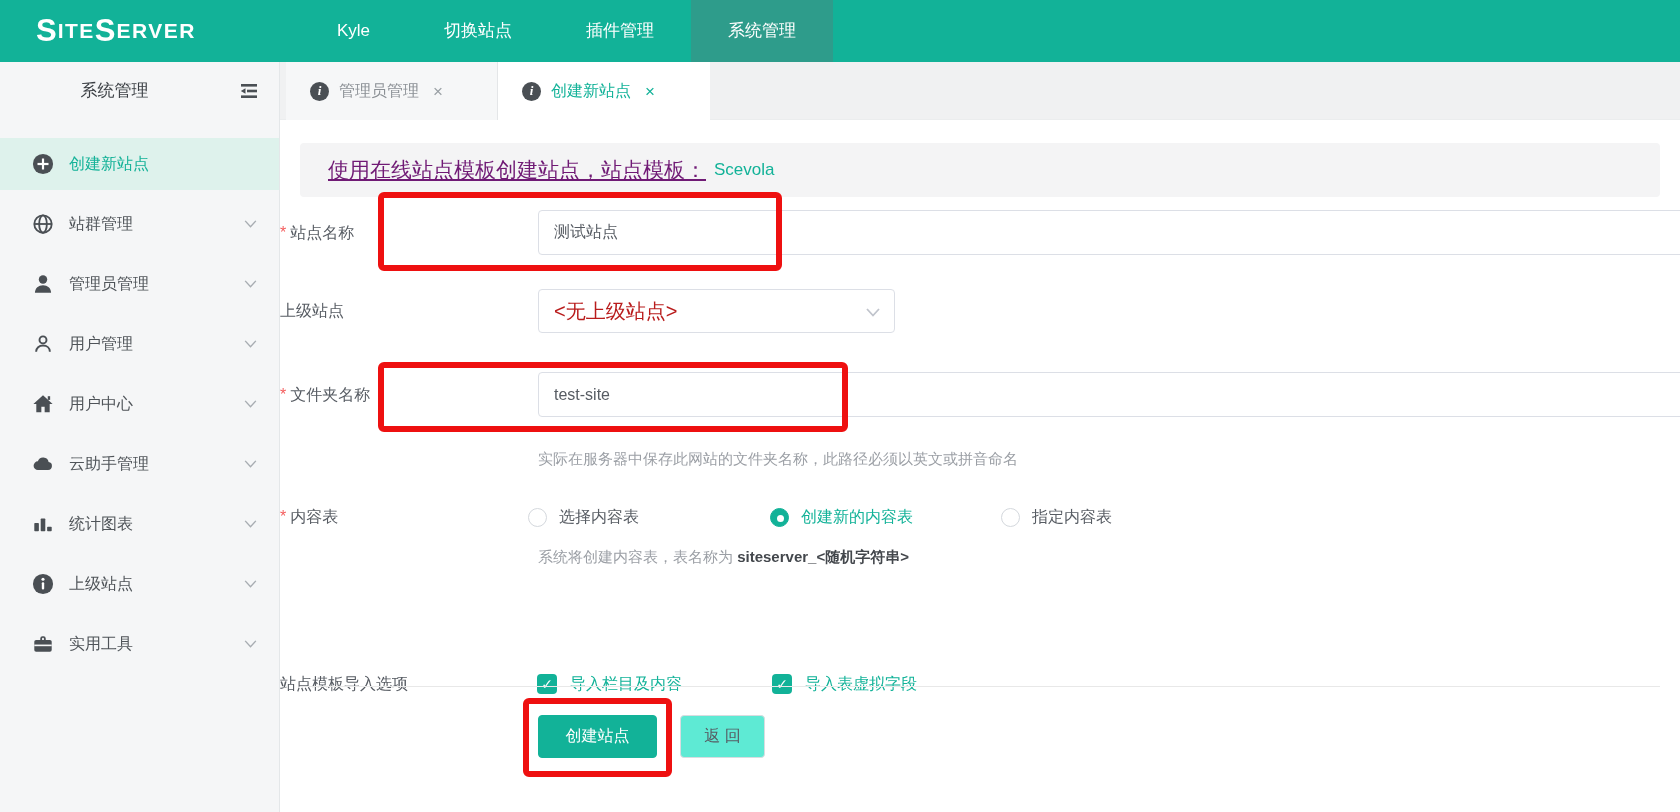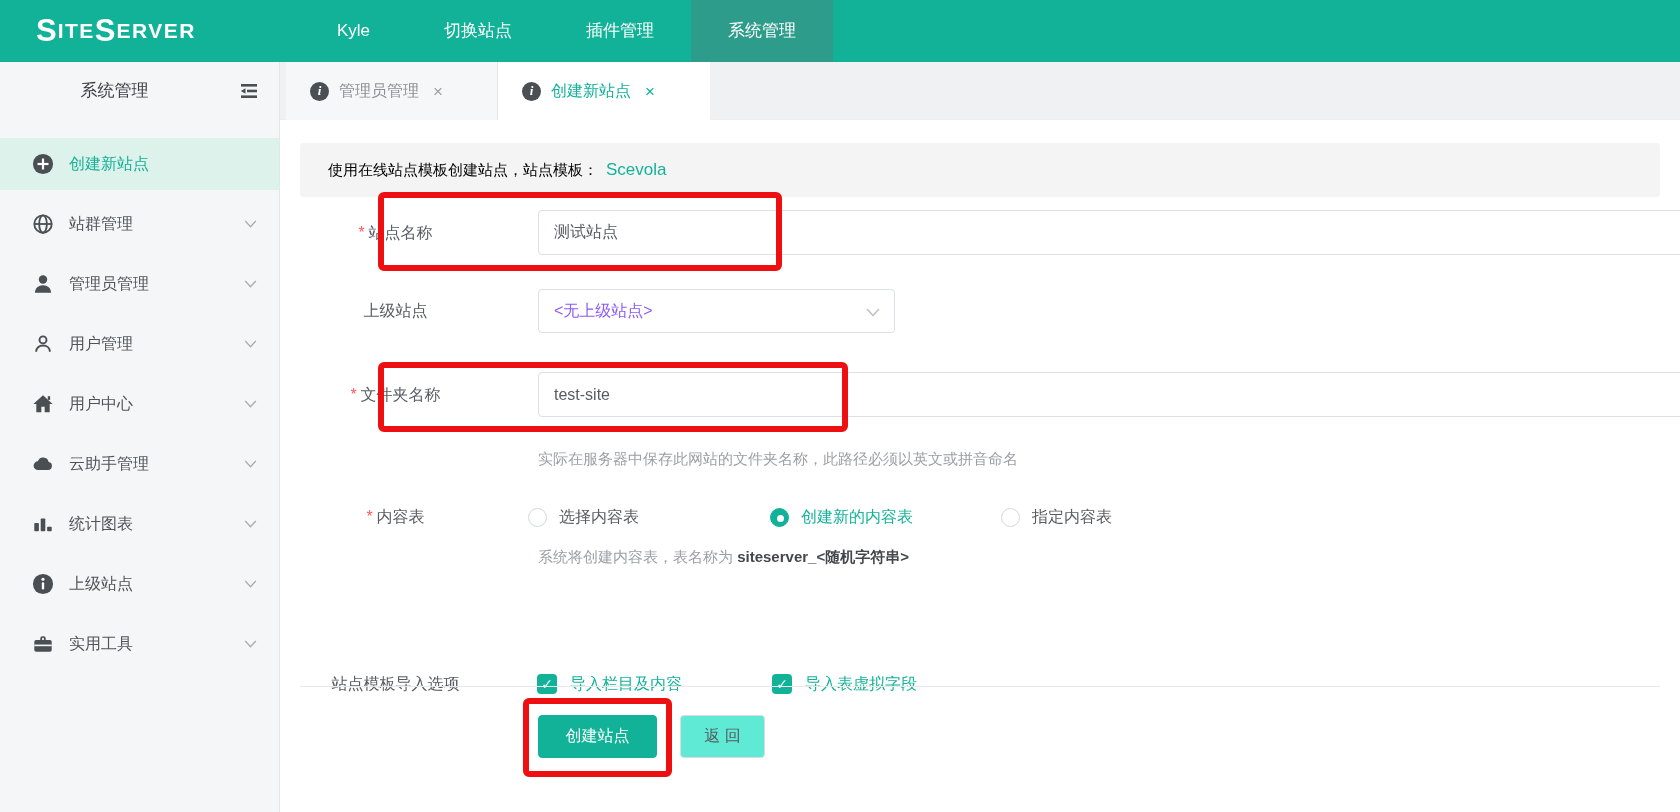--- a/index.html
+++ b/index.html
@@ -40,33 +40,33 @@
   .tab.inactive .tab-label { color:#8b9095; }
   .tab.active .tab-label { color:#12b298; }
   .tab-close { font-size:17px; margin-left:14px; line-height:1; }
   .tab.inactive .tab-close { color:#9aa0a5; }
   .tab.active .tab-close { color:#12b298; }
 
   .content { position:absolute; left:0; right:0; top:58px; bottom:0; background:#fff; }
 
   
   .info-bar { position:absolute; left:20px; right:20px; top:23px; height:54px; background:#f4f4f5; border-radius:4px; display:flex; align-items:center; padding-left:28px; }
-  .info-bar-text { font-size:15px; color:#000000; }
+  .info-bar-text { font-size:21px; color:#701a75;text-decoration:underline; }
   .info-bar-link { font-size:17px; color:#12b298; margin-left:8px; cursor:pointer; }
 
   
-  .form-label { position:absolute; left:0; width:243px; text-align:center; padding-right:12px; font-size:16px; color:#575c63; }
+  .form-label { position:absolute; left:0; width:243px; text-align:left; padding-right:12px; font-size:16px; color:#575c63; }
   .req { color:#f45d5d; margin-right:4px; }
   .text-input { position:absolute; left:258px; right:-6px; height:45px; border:1px solid #dcdfe6; border-radius:4px; background:#fff; font-size:16px; color:#575c63; padding:0 15px; outline:none; font-family:inherit; }
   .row-site-name .form-label { top:90px; line-height:45px; }
   .row-site-name .text-input { top:90px; }
 
   .row-parent .form-label { top:169px; line-height:44px; }
   .select-box { position:absolute; left:258px; top:169px; width:357px; height:44px; border:1px solid #dcdfe6; border-radius:4px; background:#fff; cursor:pointer; }
-  .select-value { position:absolute; left:15px; top:0; line-height:42px; font-size:16px; color:#8b5cf6; }
+  .select-value { position:absolute; left:15px; top:0; line-height:42px; font-size:20px; color:#b91c1c; }
   .select-chevron { position:absolute; right:14px; top:18px; width:14px; height:9px; }
 
   .row-folder .form-label { top:252px; line-height:45px; }
   .row-folder .text-input { top:252px; }
   .helper { position:absolute; left:258px; font-size:15px; color:#9b9fa5; }
   .helper-folder { top:330px; }
 
   
   .row-radios { position:absolute; left:0; right:0; top:380px; height:34px; }
   .row-radios .form-label { top:0; line-height:34px; }

